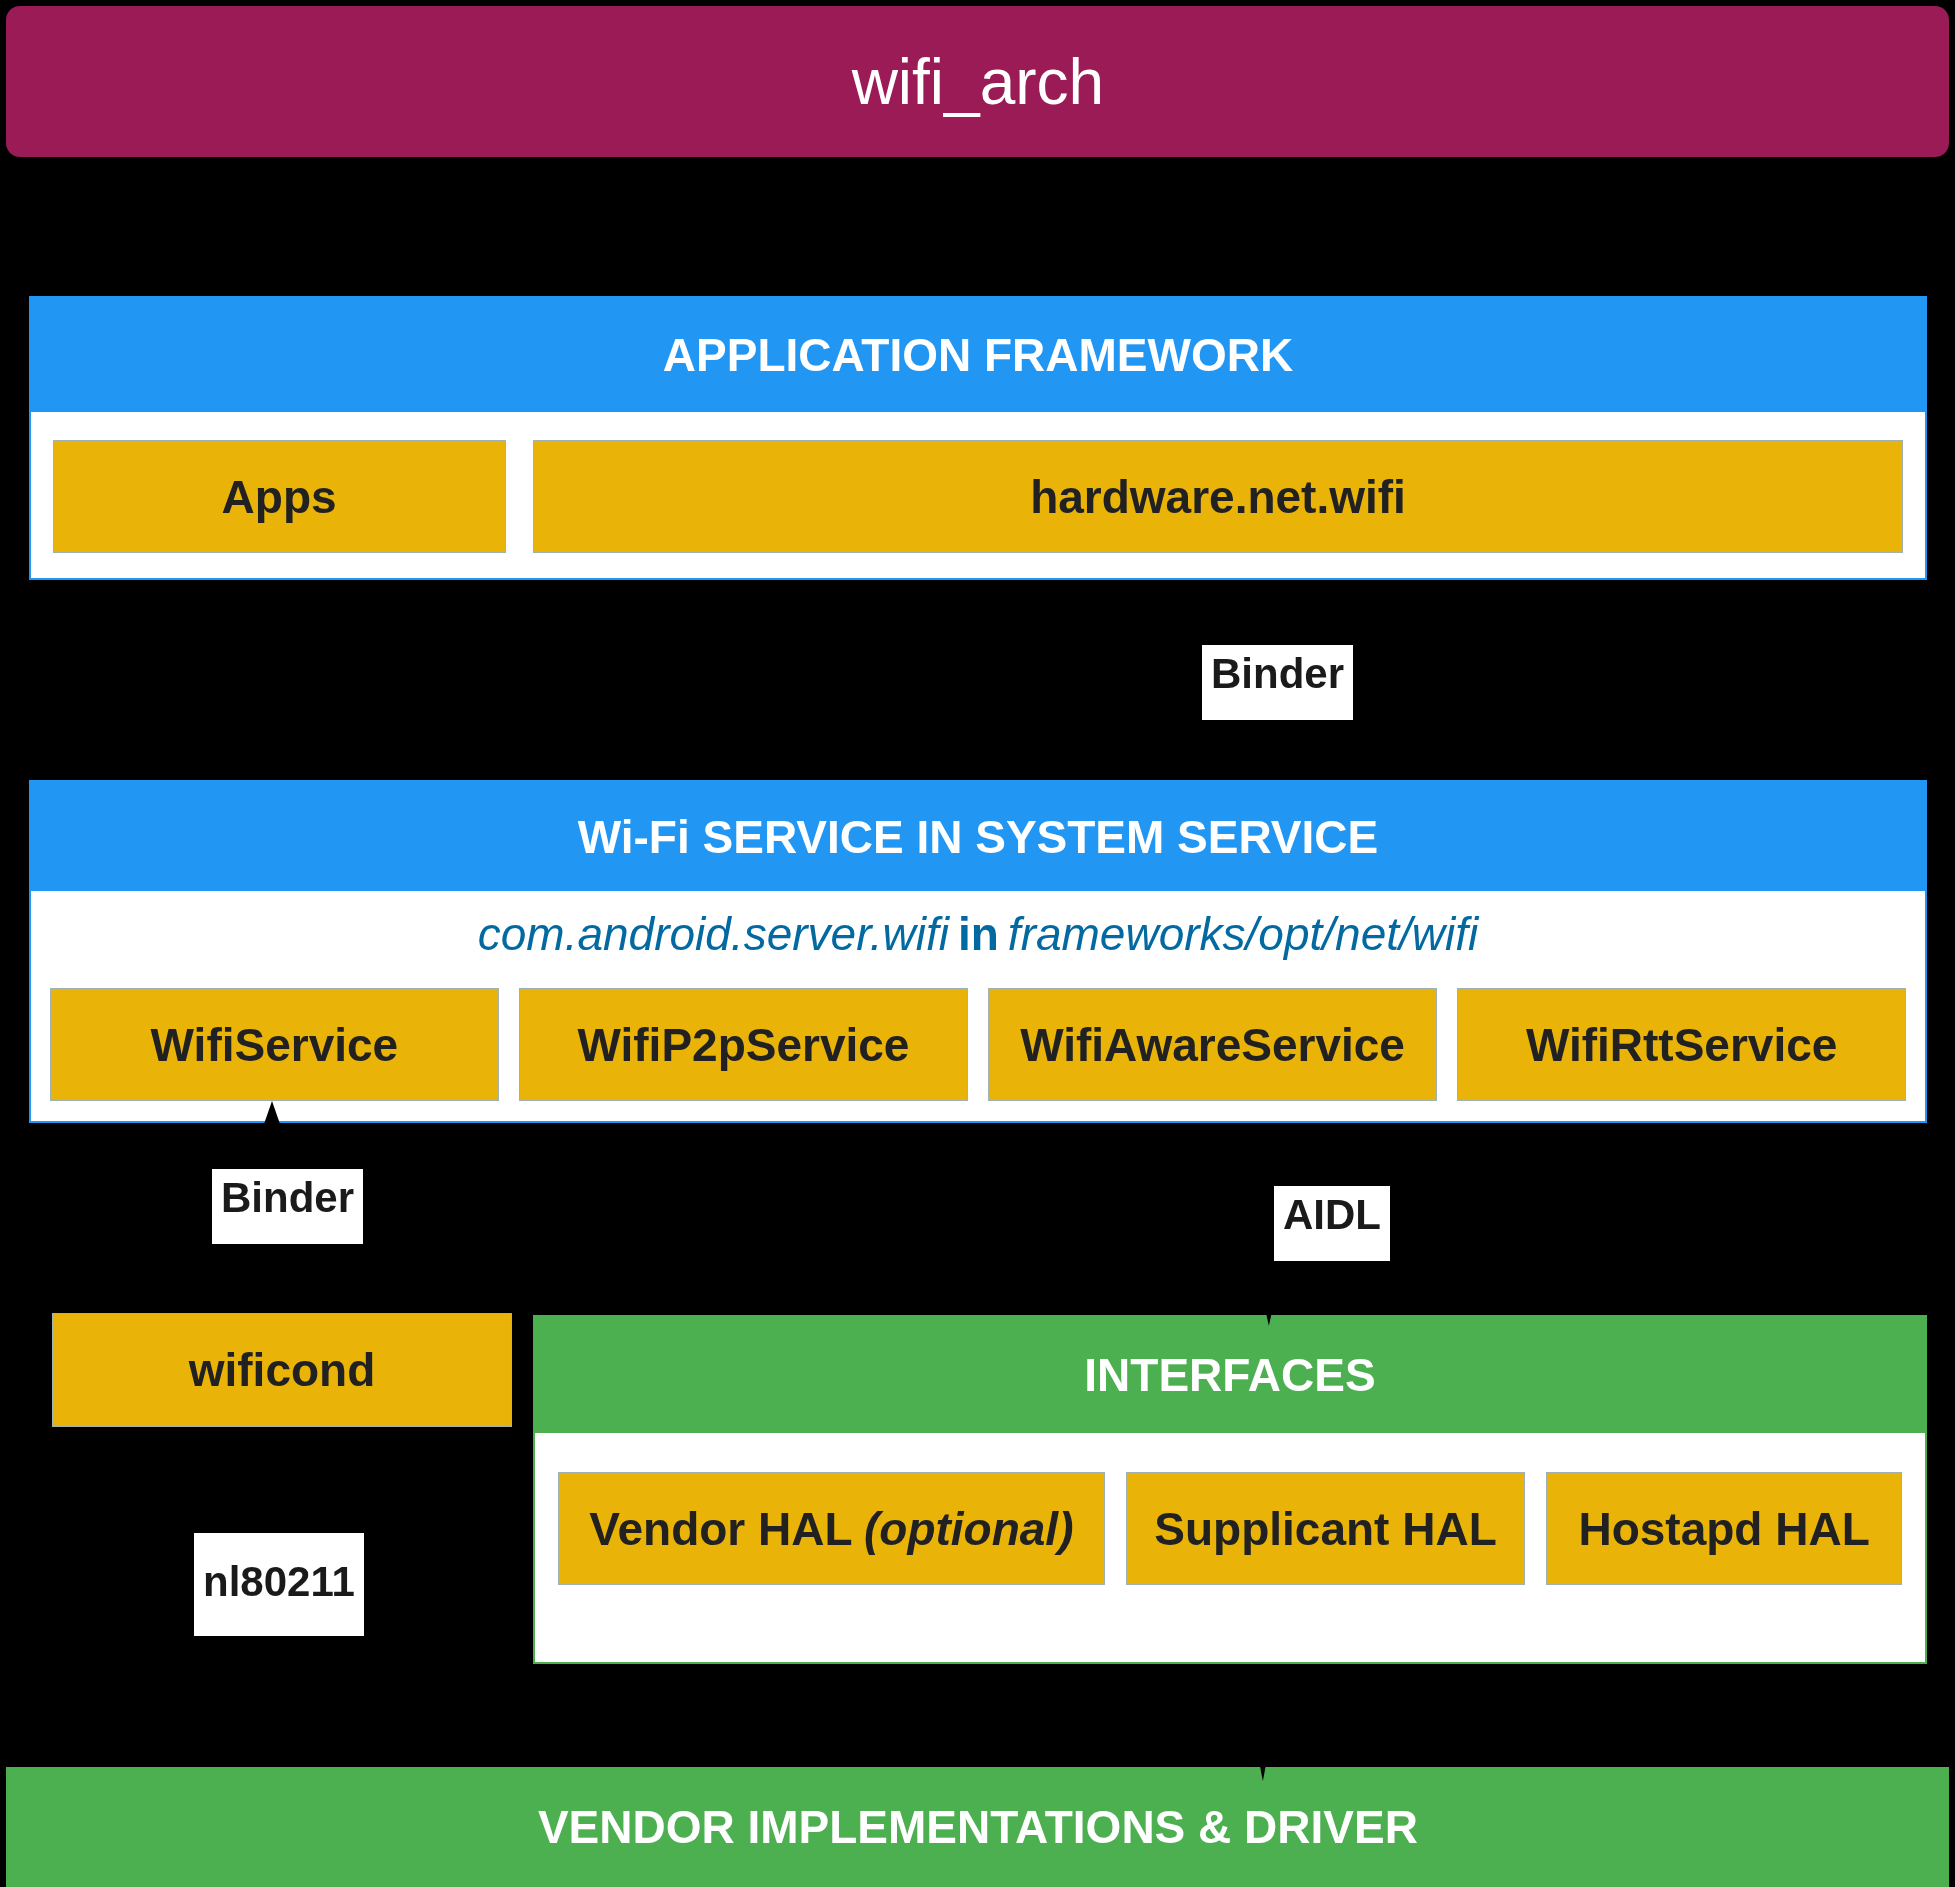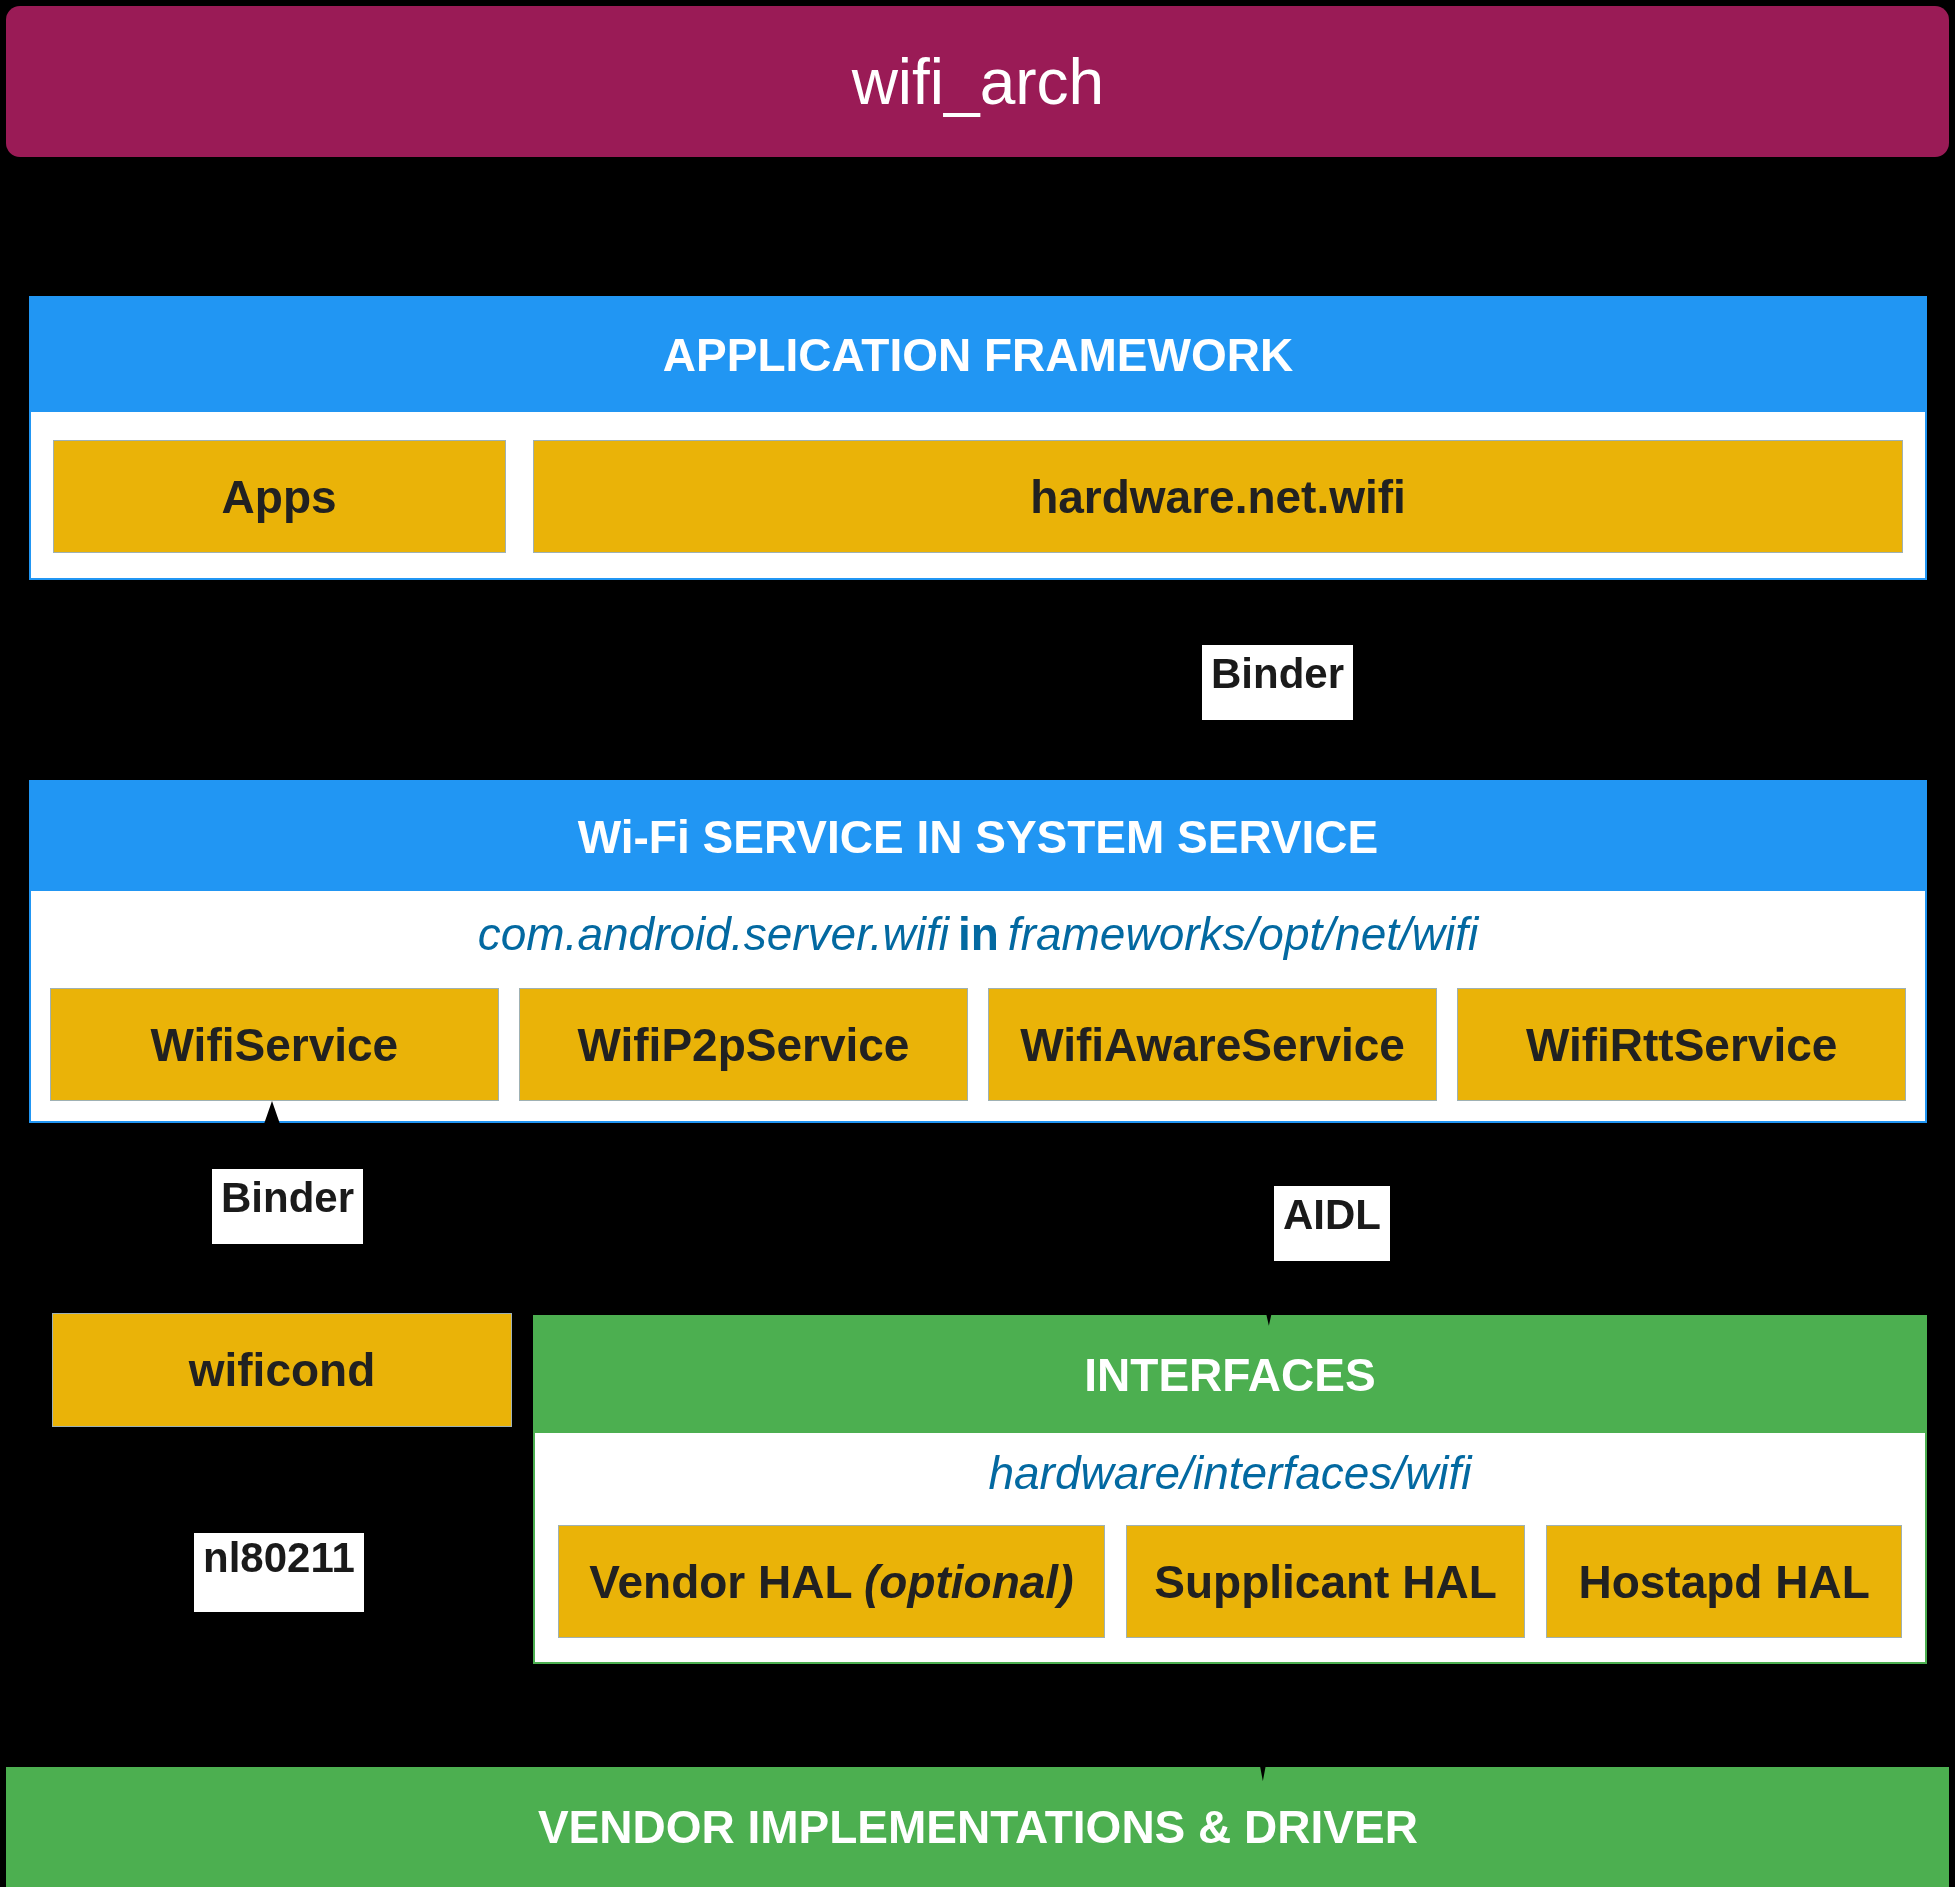--- a/index.html
+++ b/index.html
@@ -77,21 +77,21 @@
   #interfaces .boxes-row{gap:21.6px;margin-top:25.4px;}
   #box-vendor-hal{flex:1.54 1 0;}
   #box-supplicant-hal{flex:1.12 1 0;}
   #box-hostapd-hal{flex:1 1 0;}
 
   #wificond-box{position:absolute;left:52px;top:1313px;width:460px;height:114px;}
 
   #label-binder-top{left:1202px;top:645px;}
   #label-binder-left{left:212px;top:1169px;}
   #label-aidl{left:1274px;top:1186px;}
-  #label-nl80211{left:194px;top:1533px;padding-bottom:33px;padding-top:4px;}
+  #label-nl80211{left:194px;top:1533px;padding-bottom:33px;padding-top:28px;}
 
   #arrow-wifiservice{left:264px;top:1101px;}
   #tick-interfaces{left:1266px;top:1313px;width:5.7px;height:12.7px;}
   #tick-vendor{left:1260px;top:1766px;width:5.7px;height:15.2px;}
 </style>
 </head>
 <body>
 
 <div id="canvas">
 
@@ -156,23 +156,20 @@
 
   <div class="node-box" id="wificond-box">
     <span>wificond</span>
   </div>
 
   <div class="section" id="interfaces" style="border-color: rgb(76, 175, 80);">
     <div class="sec-header" style="background: rgb(76, 175, 80);">
       <span>INTERFACES</span>
     </div>
     <div class="sec-body">
-      <div class="path-line">
-        <span>hardware/interfaces/wifi</span>
-      </div>
       <div class="boxes-row">
         <div class="node-box" id="box-vendor-hal">
           <span>Vendor HAL</span>
           <span class="opt">(optional)</span>
         </div>
         <div class="node-box" id="box-supplicant-hal">
           <span>Supplicant HAL</span>
         </div>
         <div class="node-box" id="box-hostapd-hal">
           <span>Hostapd HAL</span>

